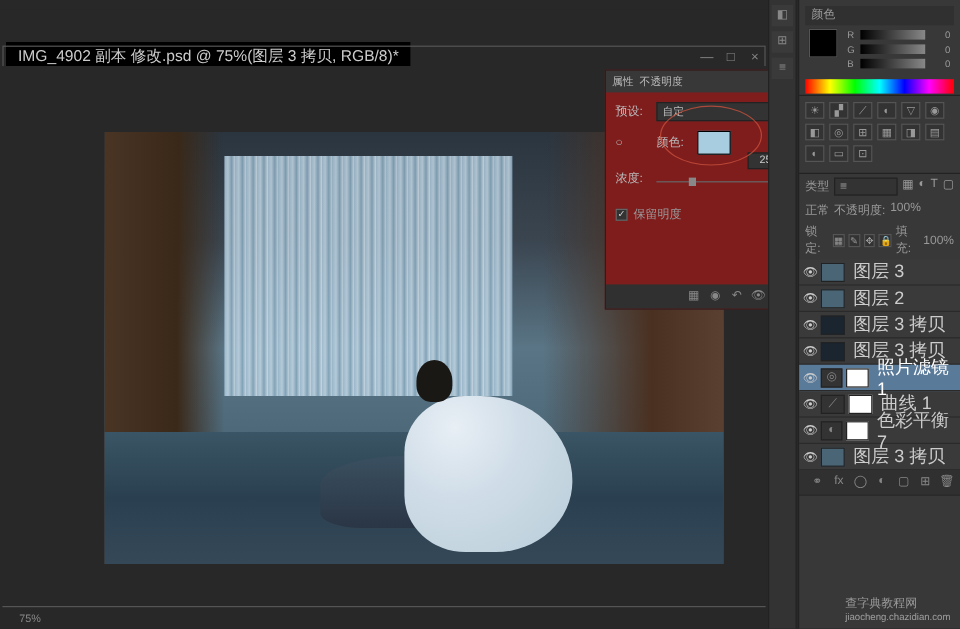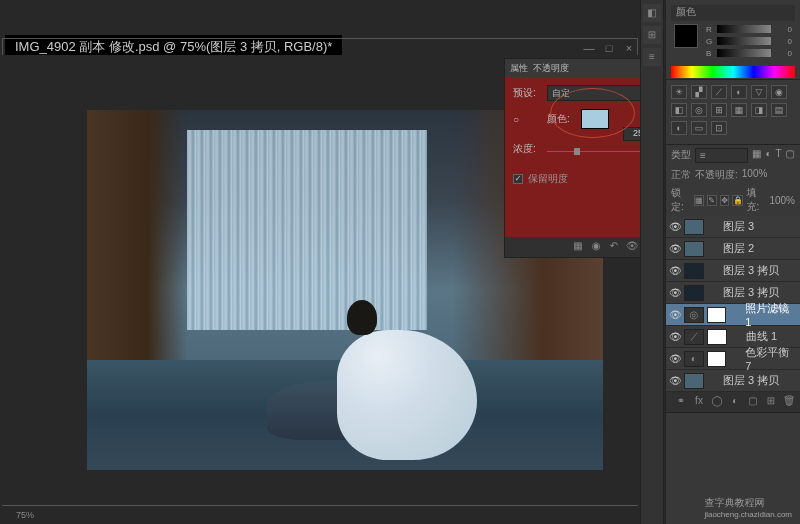--- a/index.html
+++ b/index.html
@@ -60,21 +60,21 @@
 .layer-lock .ico{width:11px;height:11px;background:#333;border:1px solid #555;font-size:8px;text-align:center}
 .layer-list{background:#3a3a3a}
 .layer{display:flex;align-items:center;height:22px;border-bottom:1px solid #2a2a2a;padding:0 3px;gap:3px}
 .layer.active{background:#5a7a9a}
 .layer.active .name{color:#fff}
 .eye{width:12px;font-size:10px;color:#ccc;text-align:center}
 .layer .thumb{width:20px;height:16px;background:#4a6575;border:1px solid #222}
 .layer .thumb.dark{background:#1a2530}
 .layer .thumb.mask{background:#fff}
 .layer .thumb.adj{background:#333;color:#888;font-size:10px;text-align:center;line-height:14px}
-.layer .name{font-size:11px;color:#ccc;margin-left:16px}
+.layer .name{font-size:15px;color:#ccc;margin-left:4px}
 .layer-bottom{height:20px;background:#303030;display:flex;align-items:center;justify-content:flex-end;gap:4px;padding:0 4px}
 .layer-bottom span{width:14px;height:14px;font-size:10px;color:#888;text-align:center}
 .watermark{position:absolute;bottom:5px;right:8px;font-size:13px;color:rgba(255,255,255,0.7);font-family:SimHei,sans-serif}
 .watermark .url{font-size:8px;display:block;color:rgba(255,255,255,0.5)}
 .redcircle{position:absolute;top:88px;left:550px;width:85px;height:50px;border:1px solid rgba(200,80,60,0.8);border-radius:50%;pointer-events:none}
 .thin-panel{position:absolute;top:0;left:640px;width:24px;height:100%;background:#333;border-left:1px solid #222;border-right:1px solid #222}
 .thin-panel span{display:block;width:18px;height:18px;margin:4px auto;background:#3a3a3a;font-size:10px;text-align:center;line-height:18px;color:#888}
 .status{position:absolute;bottom:0;left:0;height:16px;font-size:9px;color:#888;padding:2px 16px}
 </style>
 </head>

